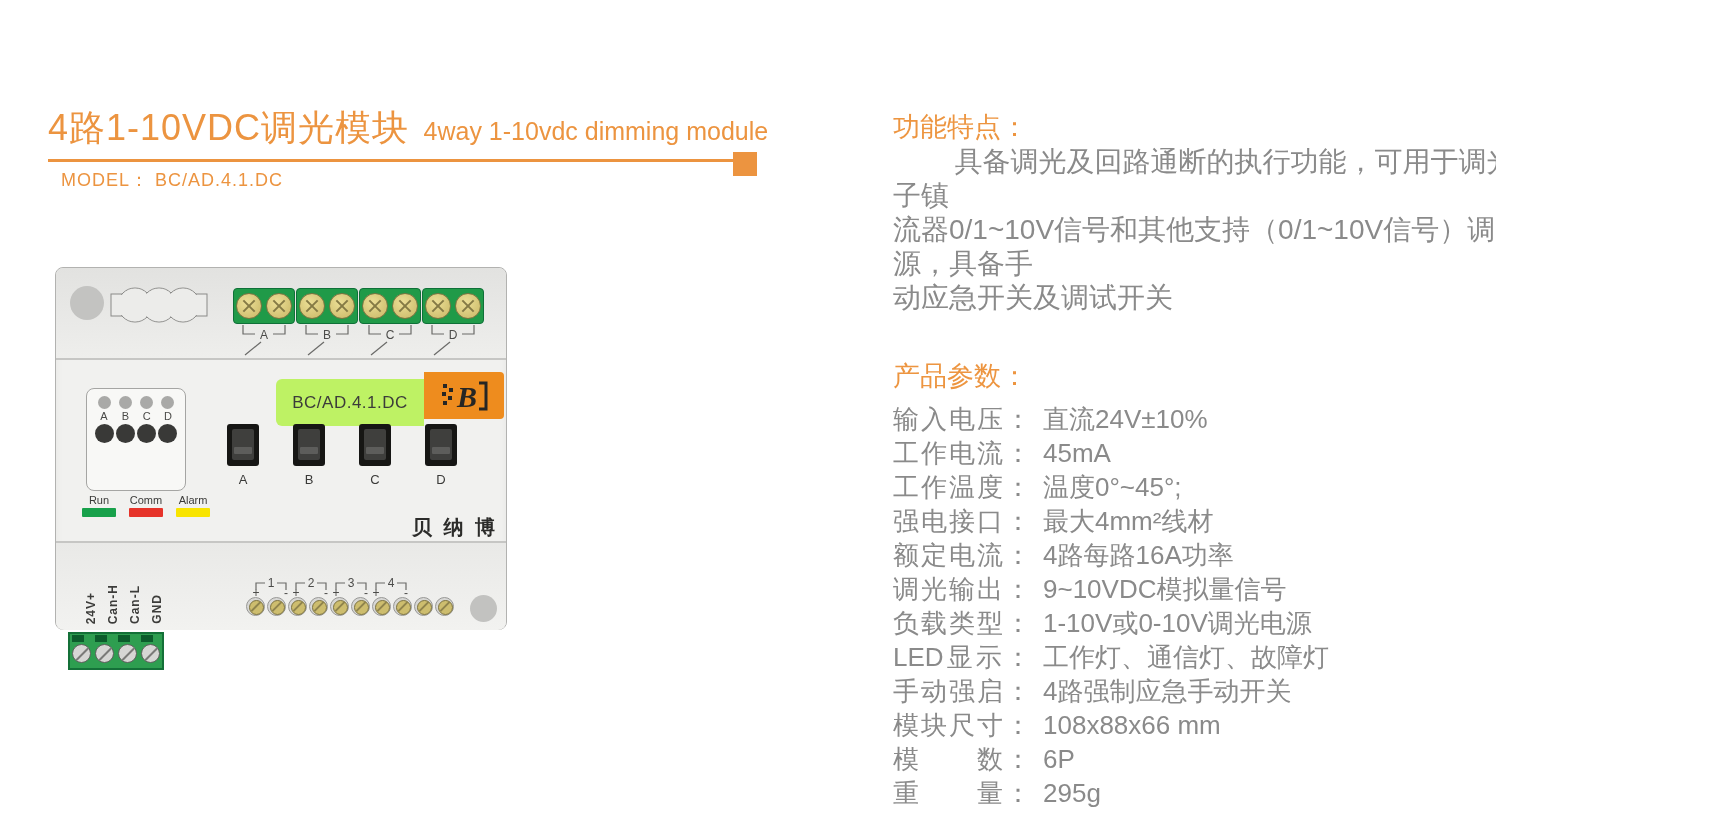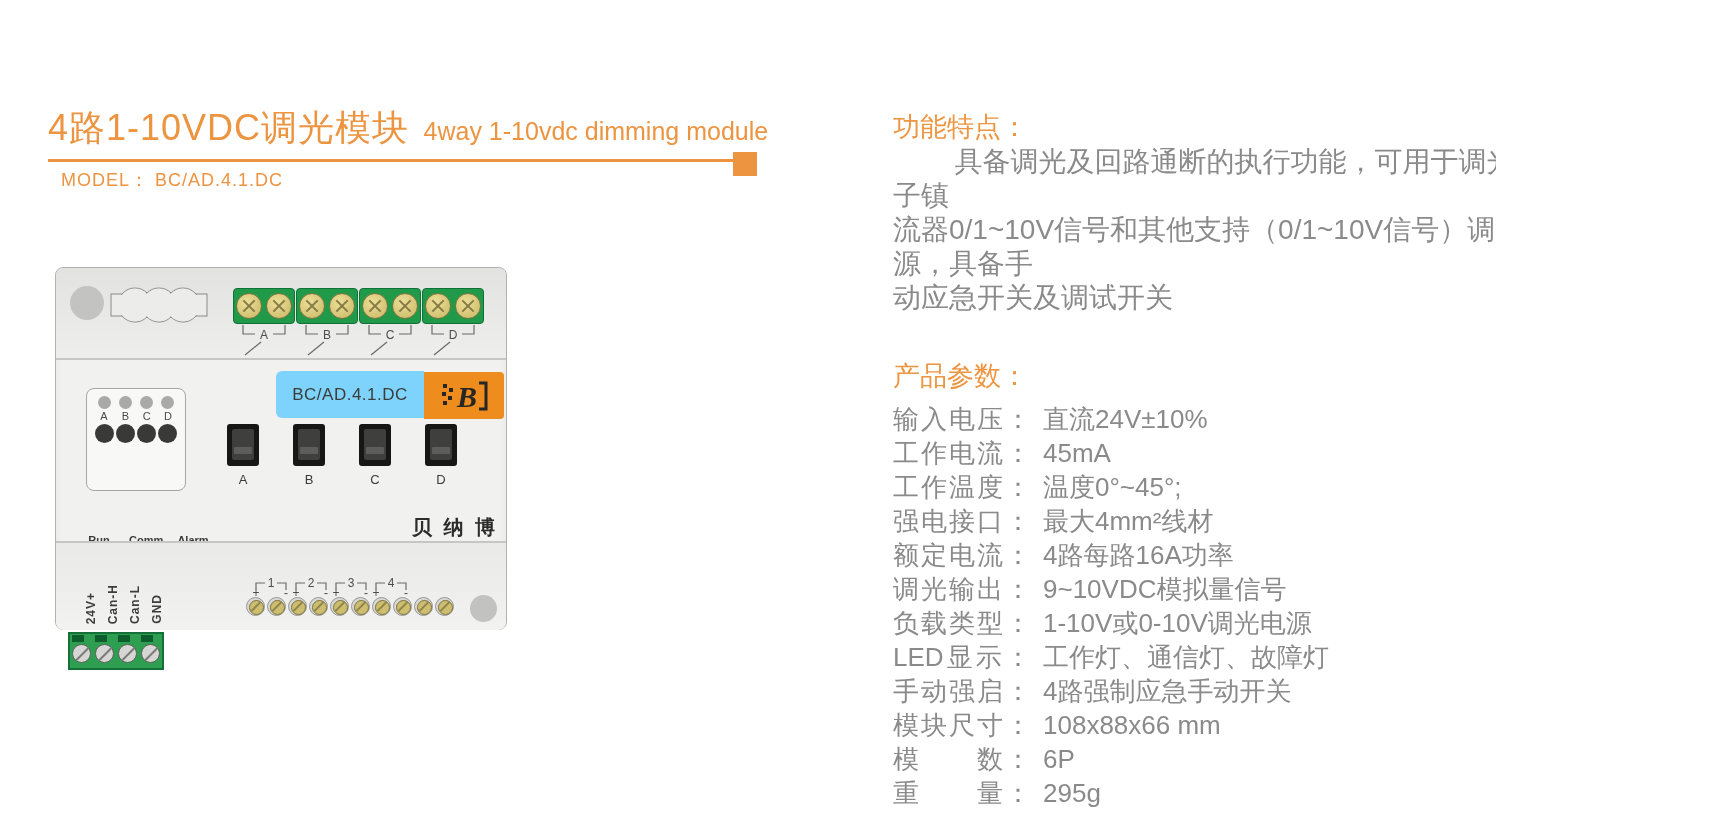--- a/index.html
+++ b/index.html
@@ -50,37 +50,37 @@
   .bracket-svg path, .bracket-svg line { stroke:#6a6a68; stroke-width:1.2; fill:none; }
 
   .led-panel { position:absolute; left:30px; top:120px; width:100px; height:103px; background:#f8f8f6;
                border:1px solid #a5a5a3; border-radius:8px; display:flex; justify-content:space-between;
                padding:7px 7px 0 7px; }
   .panel-col { width:20px; display:flex; flex-direction:column; align-items:center; }
   .p-dot { width:13px; height:13px; border-radius:50%; background:#a9a9a7; }
   .p-label { font-size:11px; color:#4a4a48; margin:1px 0 2px; }
   .p-btn { width:19px; height:19px; border-radius:50%; background:#393937; }
 
-  .plate { position:absolute; left:220px; top:103px; width:148px; height:47px; background:#7dd3fc;
+  .plate { position:absolute; left:220px; top:111px; width:148px; height:47px; background:#bef264;
            border-radius:6px 0 0 6px; display:flex; align-items:center; justify-content:center;
            font-size:17px; color:#3c3c3a; letter-spacing:0.5px; }
   .logo-block { position:absolute; left:368px; top:104px; width:80px; height:47px; background:#EE8C1E;
                 border-radius:0 4px 4px 0; display:flex; align-items:center; justify-content:center; }
   .logo-svg text { font-family:"Liberation Serif","DejaVu Serif",serif; font-weight:bold; font-style:italic; fill:#262624; }
   .logo-svg rect { fill:#262624; }
   .logo-svg path { stroke:#262624; stroke-width:3; fill:none; }
 
   .switch { position:absolute; top:156px; width:32px; height:42px; background:#161614; border-radius:3px; }
   .switch::before { content:''; position:absolute; left:5px; right:5px; top:5px; bottom:6px; background:#3f3f3d; border-radius:2px; }
   .switch::after { content:''; position:absolute; left:7px; right:7px; top:23px; height:7px; background:#5d5d5b; border-radius:1px; }
   .sw-label { position:absolute; top:204px; width:30px; text-align:center; font-size:13px; color:#3a3a38; }
 
   .status { position:absolute; left:26px; top:226px; display:flex; gap:13px; }
   .st-item { width:34px; text-align:center; }
-  .st-label { font-size:11px; font-weight:bold; color:#3a3a38;margin-top:40px; }
+  .st-label { font-size:11px; font-weight:normal; color:#3a3a38; }
   .st-bar { height:9px; margin-top:2px; border-radius:1px; }
   .st-run { background:#18A14B; }
   .st-comm { background:#E63329; }
   .st-alarm { background:#F8E400; }
 
   .brand { position:absolute; right:8px; top:246px; font-size:20px; font-weight:bold; color:#2c2c2a; letter-spacing:3px; }
 
   .dev-bottom { position:absolute; left:0; top:273px; width:450px; height:89px;
                 background:linear-gradient(#e9e9e7,#f2f2f0); border-top:2px solid #c6c6c4; border-radius:0 0 8px 8px; }
   .vterm { position:absolute; bottom:6px; writing-mode:vertical-rl; transform:rotate(180deg);

